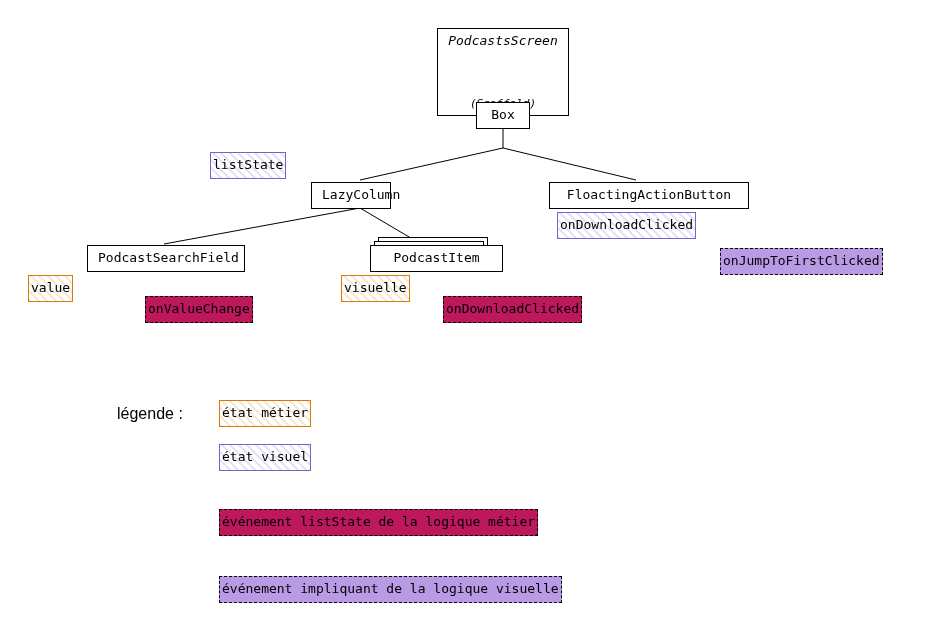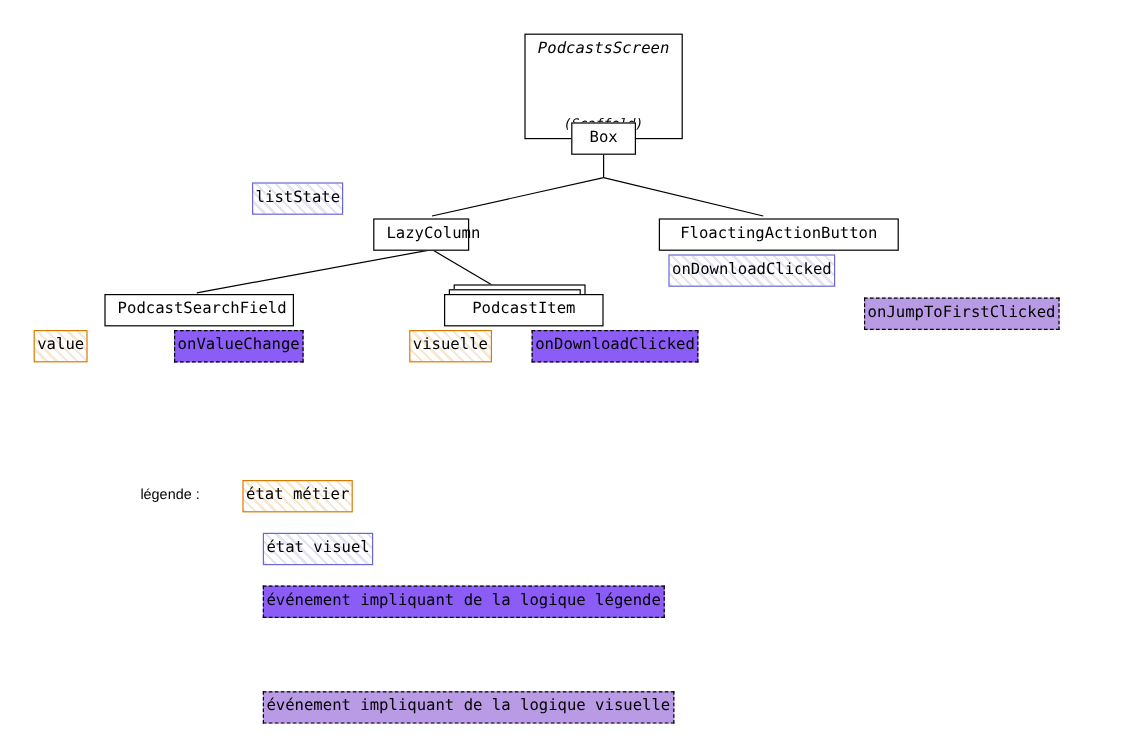--- a/index.html
+++ b/index.html
@@ -38,21 +38,22 @@
     background: #fff;
     background-image: repeating-linear-gradient(45deg, rgba(217,122,0,0.18) 0 2px, transparent 2px 6px);
   }
   .hatch-blue {
     border: 1px solid #6a68d0;
     background: #fff;
     background-image: repeating-linear-gradient(45deg, rgba(106,104,208,0.18) 0 2px, transparent 2px 6px);
   }
   .fill-yellow {
     border: 1px dashed #000;
-    background: #8b5cf6;
+    background: #be185d;
+    margin-top: 21px;
   }
   .fill-purple {
     border: 1px dashed #000;
     background: #b89ae5;
     margin-top: 44px;
   }
   .stack-card {
     position: absolute;
     border: 1px solid #000;
     background: #fff;
@@ -60,21 +61,21 @@
   }
   svg.lines {
     position: absolute;
     top: 0; left: 0;
     width: 948px; height: 624px;
     pointer-events: none;
   }
   .legend-label {
     position: absolute;
     font-family: -apple-system, "Helvetica Neue", Arial, sans-serif;
-    font-size: 12px;
+    font-size: 16px;
   }
 </style>
 </head>
 <body>
 
 <svg class="lines">
 
   <line x1="503" y1="70" x2="503" y2="102" stroke="#000" stroke-width="1"></line>
 
   <line x1="503" y1="128" x2="503" y2="148" stroke="#000" stroke-width="1"></line>
@@ -114,19 +115,19 @@
 <div class="stack-card" style="left:374px; top:241px; width:110px; height:26px;"></div>
 
 <div class="node" style="left:370px; top:245px; width:133px;">PodcastItem</div>
 
 <div class="tag hatch-orange" style="left:341px; top:275px;">visuelle</div>
 
 <div class="tag fill-yellow" style="left:443px; top:275px;text-align:center;">onDownloadClicked</div>
 
 <div class="legend-label" style="left:117px; top:405px;">légende :</div>
 
-<div class="tag hatch-orange" style="left:202px; top:400px;text-align:right;">état métier</div>
+<div class="tag hatch-orange" style="left:219px; top:400px;text-align:right;">état métier</div>
 
 <div class="tag hatch-blue" style="left:219px; top:444px;">état visuel</div>
 
-<div class="tag fill-yellow" style="left:219px; top:488px;">événement impliquant de la logique légende</div>
+<div class="tag fill-yellow" style="left:219px; top:488px;">événement listState de la logique métier</div>
 
 <div class="tag fill-purple" style="left:219px; top:532px;">événement impliquant de la logique visuelle</div>
 
 </body></html>

